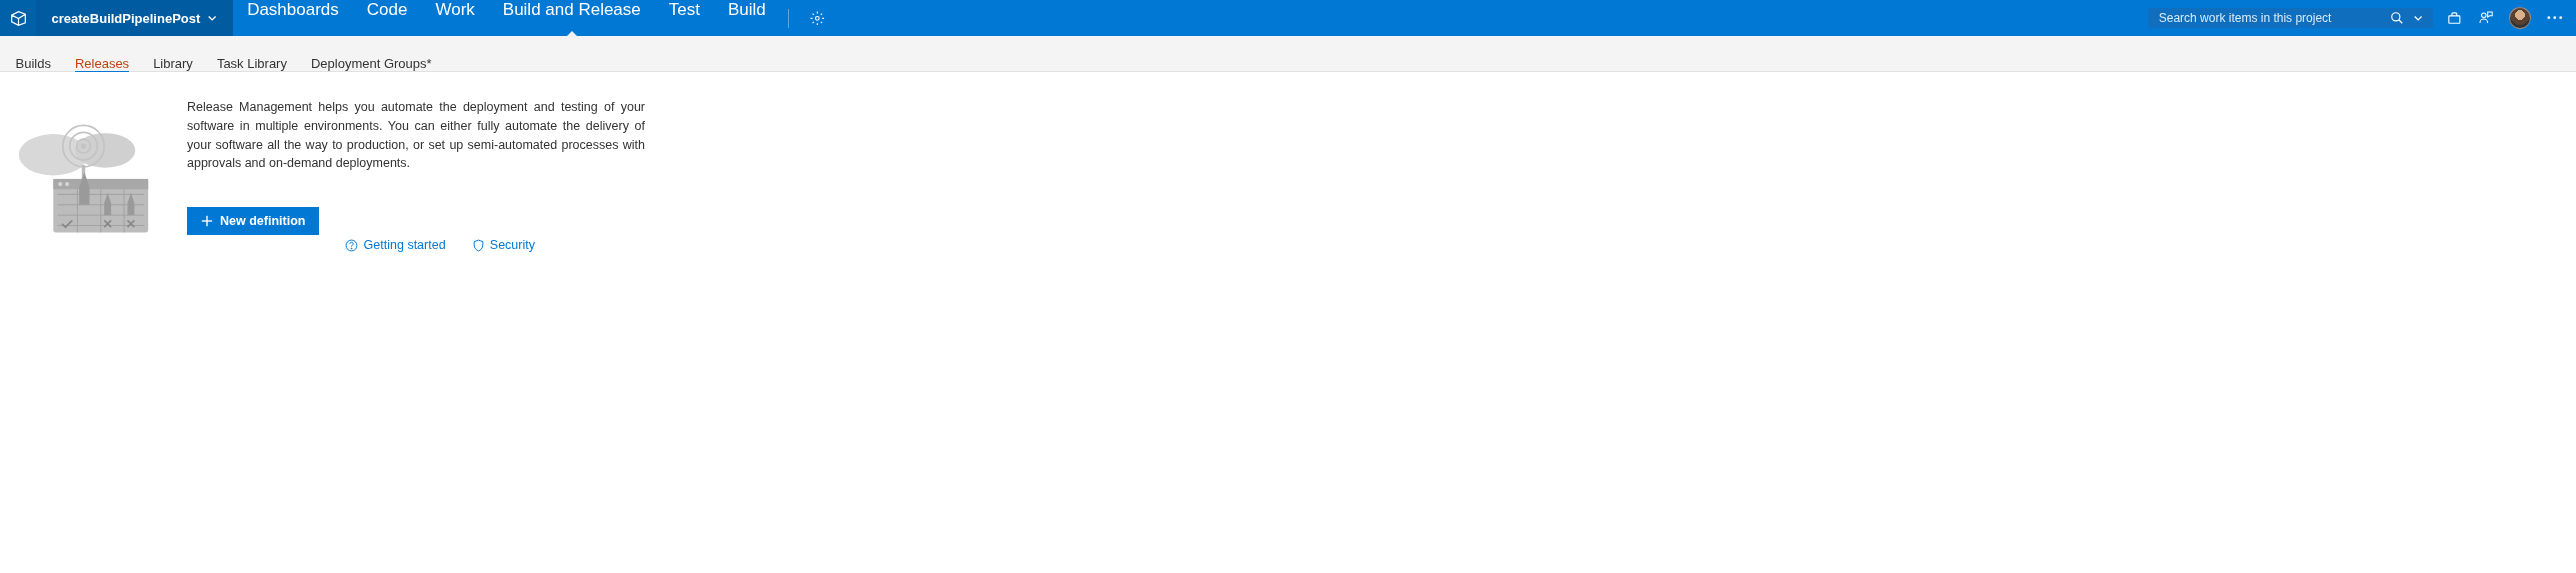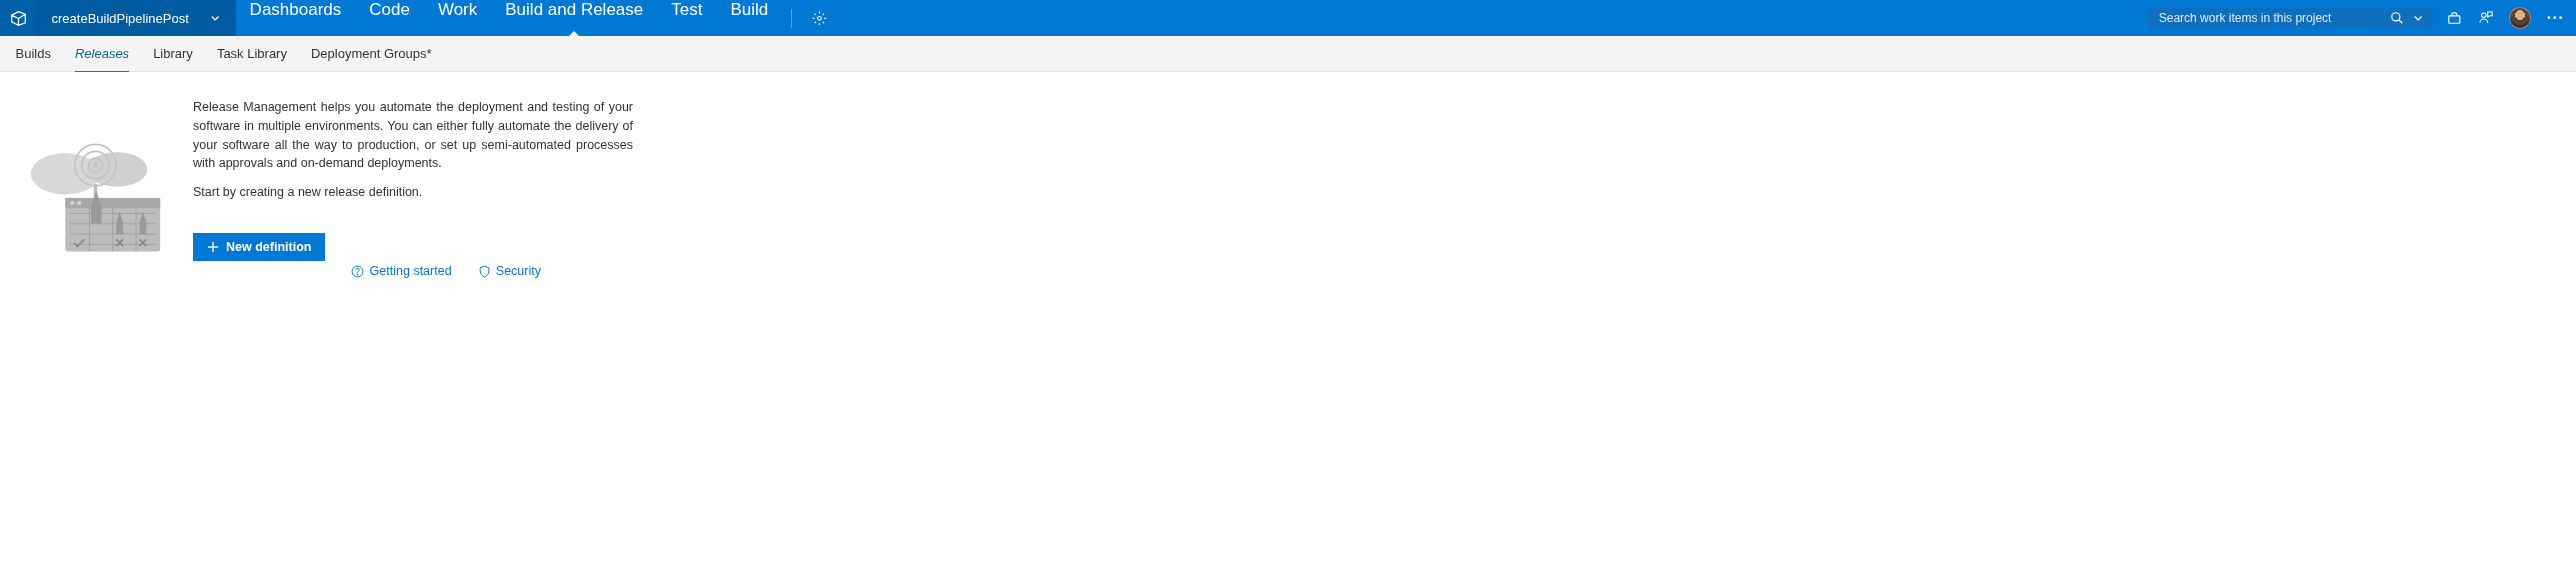--- a/index.html
+++ b/index.html
@@ -1,41 +1,41 @@
 <!DOCTYPE html>
 <html style="font-size:14px"><head>
 <meta charset="utf-8">
 <style>
 * { margin: 0; padding: 0; box-sizing: border-box; }
 body { font-family: "Segoe UI", Tahoma, sans-serif; font-size: 12px; color: #333; background: #fff; }
 
 .top-bar { background: #0078d4; color: #fff; display: flex; align-items: center; height: 36px; }
 .logo-cell { background: #0061a9; width: 36px; height: 36px; display: flex; align-items: center; justify-content: center; }
-.project-cell { background: #005ba1; height: 36px; display: flex; align-items: center; padding: 0 15.5px; gap: 21px; cursor: pointer; }
+.project-cell { background: #005ba1; height: 36px; display: flex; align-items: center; padding: 0 15.5px; gap: 7px; cursor: pointer; font-weight: bold; }
 .project-cell span { font-size: 13px; }
 .main-nav { display: flex; align-items: center; height: 36px; flex: 1; }
 .main-nav-item { padding: 0 14px; height: 36px; display: flex; cursor: pointer; font-size: 17px; position: relative; }
 .main-nav-item.active::after { content: ""; position: absolute; bottom: -0.9px; left: 50%; transform: translateX(-50%); border-left: 6px solid transparent; border-right: 6px solid transparent; border-bottom: 6px solid #f0f0f0; }
 .nav-divider { width: 0.9px; height: 19px; background: rgba(255,255,255,0.35); margin: 0 8.6px; }
 .gear-cell { padding: 0 12px; cursor: pointer; }
 
 .search-area { display: flex; align-items: center; height: 20px; background: #106ebe; min-width: 285px; padding: 0 10.3px; gap: 10.3px; }
 .search-input { flex: 1; background: transparent; border: none; outline: none; color: #fff; font-size: 12px; }
 .search-input::placeholder { color: #d9ecfb; }
 .search-icons { display: flex; align-items: center; gap: 8.6px; }
 
 .right-icons { display: flex; align-items: center; gap: 15.5px; padding: 0 14px; }
 .avatar { width: 22.4px; height: 22.4px; border-radius: 50%; background: radial-gradient(circle at 50% 35%, #d8b089 0 30%, #5a4030 30% 60%, #333 60% 100%); border: 0.9px solid rgba(255,255,255,0.4); }
 .icon-btn { cursor: pointer; display: flex; align-items: center; justify-content: center; color: #fff; }
 
 .sub-nav { background: #f4f4f4; border-bottom: 0.9px solid #e1e1e1; display: flex; align-items: center; height: 36px; padding: 0 15.5px; gap: 24px; }
-.sub-nav-item { height: 36px; display: flex; align-items: center; cursor: pointer; font-size: 13px; color: #333; border-bottom: 1.7px solid transparent; }
-.sub-nav-item.active { color: #0369a1; border-bottom-color: #0078d4; font-style: italic; }
-
-.content { display: flex; padding: 26px 22px; gap: 24px; max-width: 655px; align-items: center; }
+.sub-nav-item { height: 36px; display: flex; align-items: flex-end; cursor: pointer; font-size: 13px; color: #333; border-bottom: 1.7px solid transparent; }
+.sub-nav-item.active { color: #c2410c; border-bottom-color: #0078d4; }
+
+.content { display: flex; padding: 26px 10px; gap: 30px; max-width: 655px; }
 .illustration { flex-shrink: 0; width: 147px; padding-top: 5.2px; }
 .text-block { flex: 1; }
 .desc { color: #333; font-size: 12.5px; line-height: 1.5; text-align: justify; }
 .start-line { margin-top: 12px; font-size: 12.5px; }
 .action-row { display: flex; align-items: center; gap: 26px; margin-top: 17px; }
 .primary-btn { background: #0078d4; color: #fff; border: none; padding: 7px 14px; font-size: 12.5px; display: flex; align-items: center; gap: 7px; cursor: pointer; font-weight: bold; }
 .link-btn { background: none; border: none; color: #0078d4; font-size: 12.5px; display: flex; align-items: center; gap: 5.2px; cursor: pointer; margin-top: 48px; }
 
 svg { display: block; }
 </style>
@@ -172,21 +172,20 @@
           <line x1="117" y1="136" x2="109" y2="144"></line>
         </g>
       <g stroke="#888" stroke-width="2">
           <line x1="136" y1="136" x2="144" y2="144"></line>
           <line x1="144" y1="136" x2="136" y2="144"></line>
         </g>
     </svg>
   </div>
   <div class="text-block">
     <p class="desc">Release Management helps you automate the deployment and testing of your software in multiple environments. You can either fully automate the delivery of your software all the way to production, or set up semi-automated processes with approvals and on-demand deployments.</p>
-    <p class="start-line">Start by creating a new release definition.</p>
     <div class="action-row">
       <button class="primary-btn">
         <svg width="12" height="12" viewBox="0 0 14 14">
             <line x1="7" y1="1" x2="7" y2="13" stroke="#fff" stroke-width="1.6"></line>
             <line x1="1" y1="7" x2="13" y2="7" stroke="#fff" stroke-width="1.6"></line>
           </svg>
         <span>New definition</span>
       </button>
       <button class="link-btn">
         <svg width="13" height="13" viewBox="0 0 24 24" fill="none" stroke="#0078d4" stroke-width="1.8">

